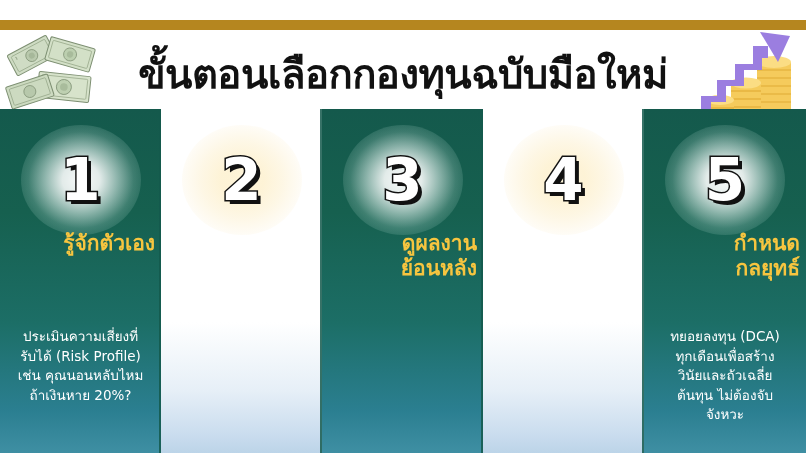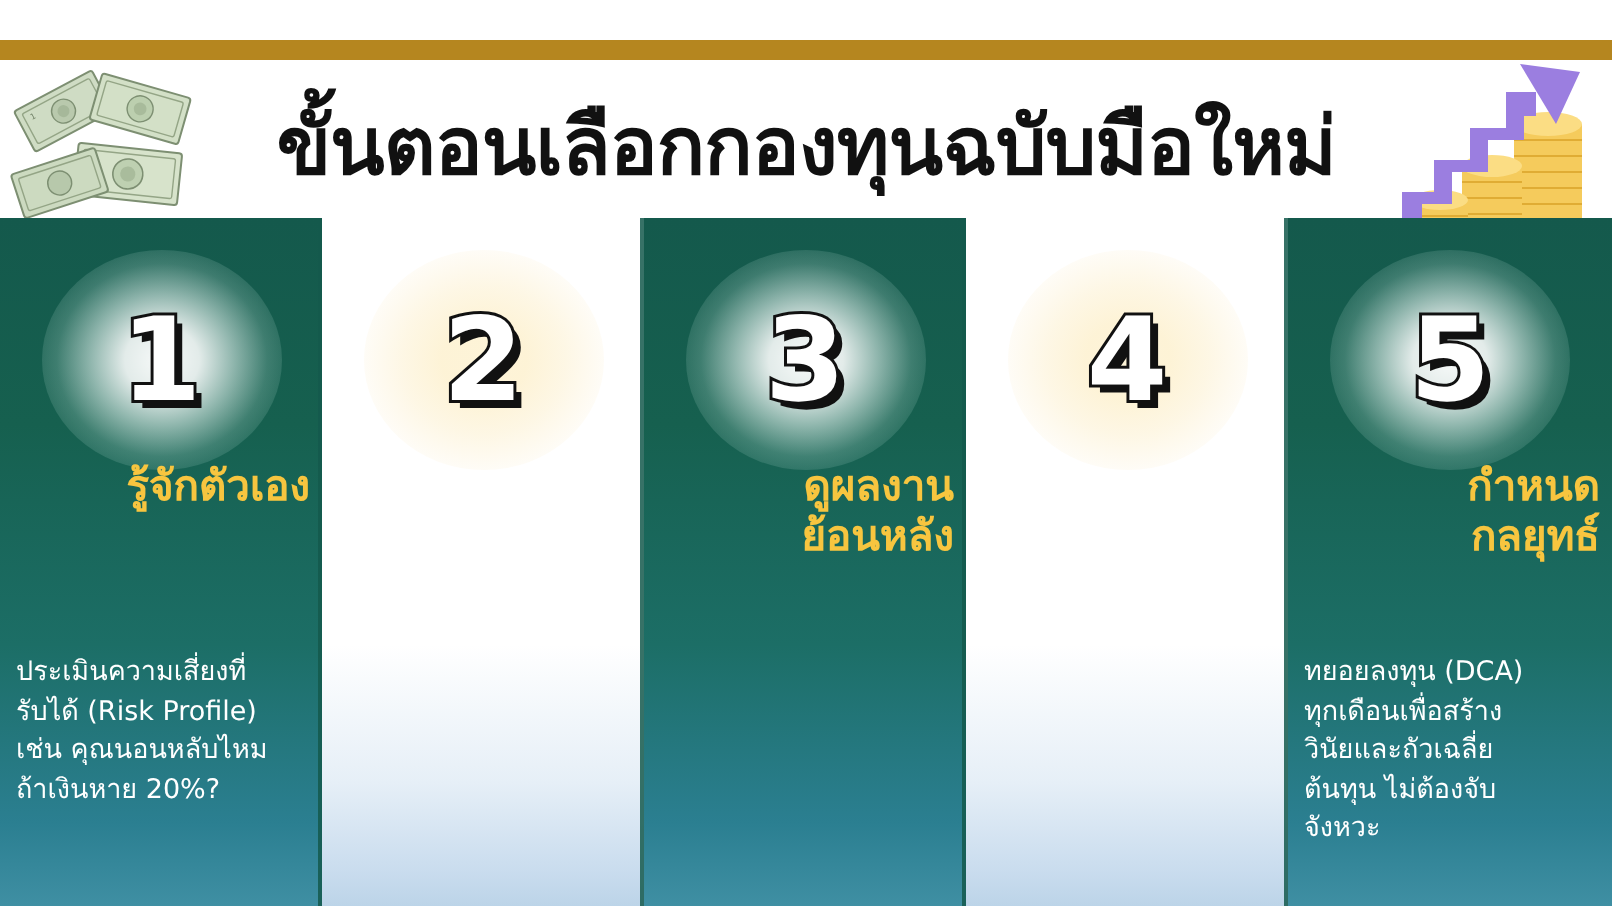--- a/index.html
+++ b/index.html
@@ -183,21 +183,21 @@
   .col-head.amber {
     color: #fbbf3c;
   }
 
   
   .col-body {
     position: absolute;
     left: 8px;
     right: 8px;
     top: 218px;
-    text-align: left;
+    text-align: center;
     font-family: "DejaVu Sans", "Liberation Sans", sans-serif;
     font-weight: 400;
     font-size: 13.5px;
     line-height: 1.45;
     white-space: pre-line;
   }
   .body-light { color: #ffffff; }
   .body-dark  { color: #1c1c1c; }
 </style>
 </head>

